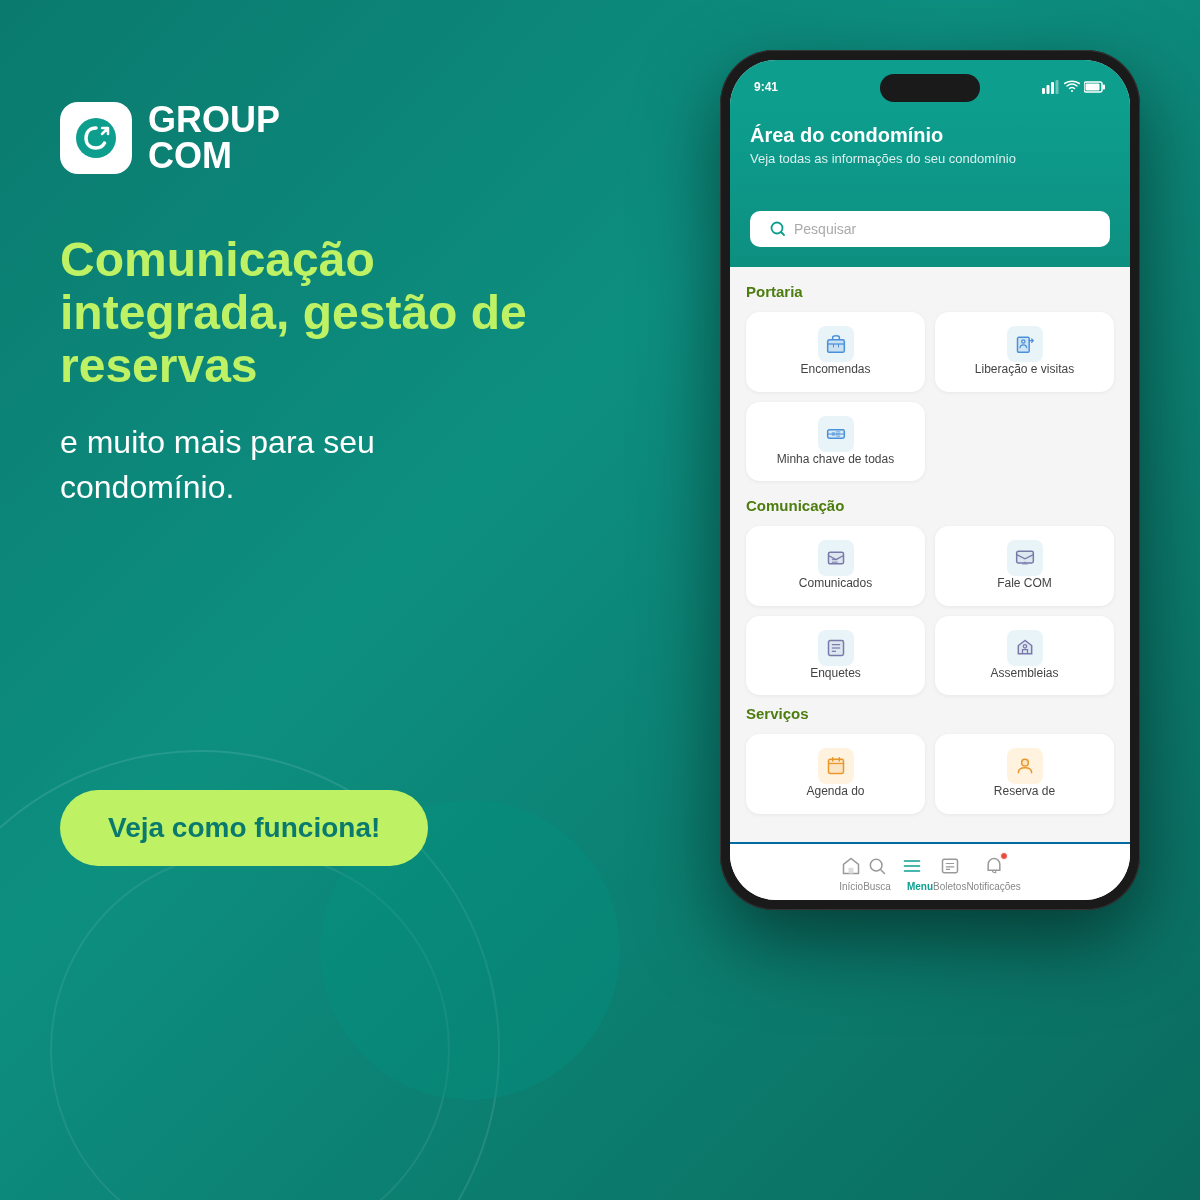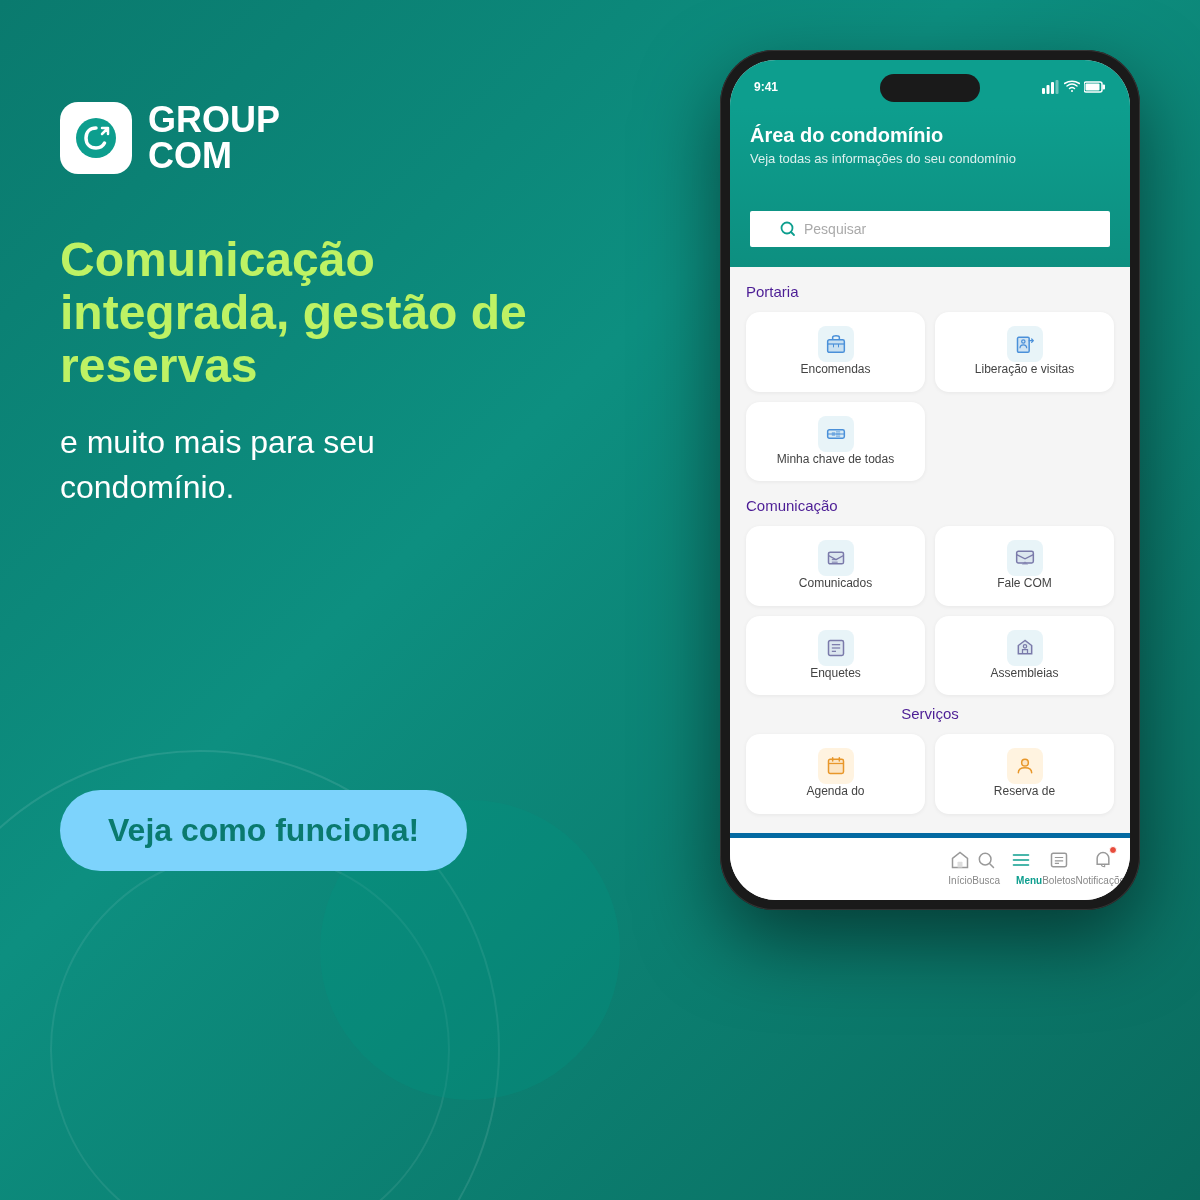--- a/index.html
+++ b/index.html
@@ -112,23 +112,23 @@
       font-size: 32px;
       font-weight: 400;
       color: white;
       line-height: 1.4;
       margin-bottom: 280px;
     }
 
     
     .cta-button {
       display: inline-block;
-      background: #7dd3fc;
+      background: #bef264;
       color: #0a7a6e;
-      font-size: 32px;
+      font-size: 28px;
       font-weight: 800;
       padding: 22px 48px;
       border-radius: 60px;
       cursor: pointer;
       border: none;
       width: fit-content;
     }
 
     
     .phone-wrapper {
@@ -198,43 +198,43 @@
       color: white;
       margin-bottom: 4px;
     }
     .app-subtitle {
       font-size: 13px;
       color: rgba(255,255,255,0.85);
       margin-bottom: 14px;
     }
     .search-bar {
       background: white;
-      border-radius: 2px;
-      display: flex;
-      align-items: center;
-      padding: 10px 30px;
+      border-radius: 10px;
+      display: flex;
+      align-items: center;
+      padding: 10px 20px;
       gap: 8px;
       margin-top: 45px;
     }
     .search-placeholder {
       font-size: 14px;
       color: #aaa;
     }
 
     
     .app-content {
       background: #f5f5f5;
       padding: 16px;
       overflow: hidden;
     }
 
     .section-title {
       font-size: 15px;
-      font-weight: 400;
-      color: #4c1d95;
+      font-weight: 700;
+      color: #4d7c0f;
       margin-bottom: 12px;
     }
 
     .grid-2 {
       display: grid;
       grid-template-columns: 1fr 1fr;
       gap: 10px;
       margin-bottom: 10px;
     }
 
@@ -255,24 +255,24 @@
       font-size: 12px;
       color: #444;
       font-weight: 500;
       line-height: 1.3;
     }
 
     
     .bottom-nav {
       background: white;
       display: flex;
-      justify-content: flex-end;
-      align-items: center;
-      padding: 10px 0 14px;
-      border-top: 5px solid #0369a1;
+      justify-content: center;
+      align-items: center;
+      padding: 10px 0 8px;
+      border-top: 2px solid #0369a1;
       position: absolute;
       bottom: 0;
       left: 0;
       right: 0;
     }
     .nav-item {
       display: flex;
       flex-direction: column;
       align-items: center;
       gap: 3px;
@@ -465,21 +465,21 @@
               <svg width="20" height="20" viewBox="0 0 24 24" fill="none">
                 <path d="M12 3 L4 9 L4 19 L20 19 L20 9 Z" stroke="#7a7aaa" stroke-width="1.8" fill="#7a7aaa" fill-opacity="0.1"></path>
                 <path d="M9 19 L9 14 L15 14 L15 19" stroke="#7a7aaa" stroke-width="1.5" fill="none"></path>
                 <circle cx="12" cy="10" r="2" stroke="#7a7aaa" stroke-width="1.5"></circle>
               </svg>
             </div>
             <span class="card-label">Assembleias</span>
           </div>
         </div>
 
-        <div class="section-title" style="margin-top:8px;text-align:center;">Serviços</div>
+        <div class="section-title" style="margin-top:8px;">Serviços</div>
         <div class="grid-2">
           <div class="app-card">
             <div class="card-icon-box" style="background:#fff3e0;">
               <svg width="20" height="20" viewBox="0 0 24 24" fill="none">
                 <rect x="3" y="4" width="18" height="17" rx="2" stroke="#e8972a" stroke-width="1.8" fill="#e8972a" fill-opacity="0.15"></rect>
                 <line x1="3" y1="9" x2="21" y2="9" stroke="#e8972a" stroke-width="1.5"></line>
                 <line x1="8" y1="2" x2="8" y2="6" stroke="#e8972a" stroke-width="1.8" stroke-linecap="round"></line>
                 <line x1="16" y1="2" x2="16" y2="6" stroke="#e8972a" stroke-width="1.8" stroke-linecap="round"></line>
               </svg>
             </div>

